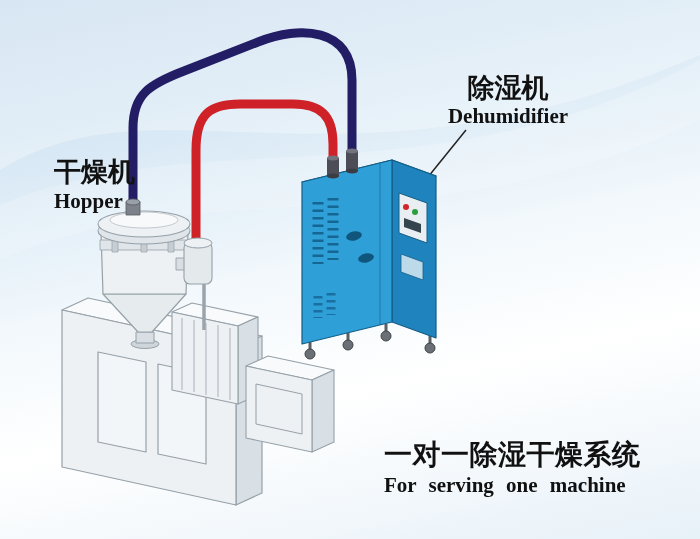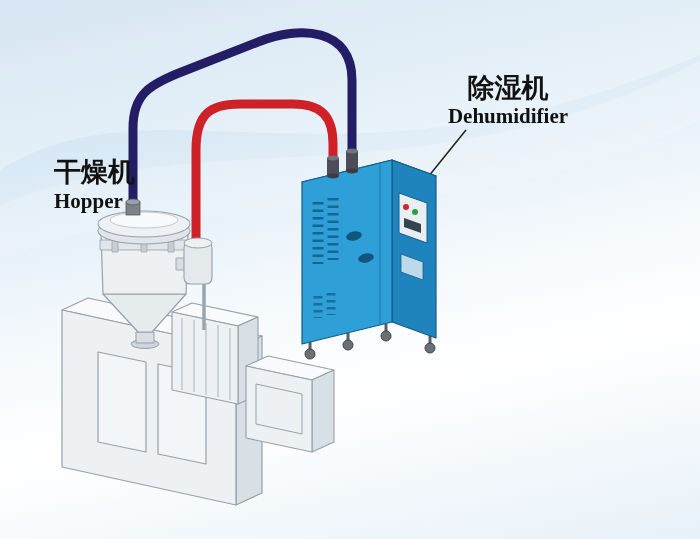--- a/index.html
+++ b/index.html
@@ -152,14 +152,18 @@
   <div class="label hopper-label">
     <div class="cn">干燥机</div>
     <div class="en">Hopper</div>
   </div>
 
   <div class="label dehum-label">
     <div class="cn">除湿机</div>
     <div class="en">Dehumidifier</div>
   </div>
 
+  <div class="label system-label">
+    <div class="cn">一对一除湿干燥系统</div>
+    <div class="en">For serving one machine</div>
+  </div>
 
 </div>
 
 </body></html>

